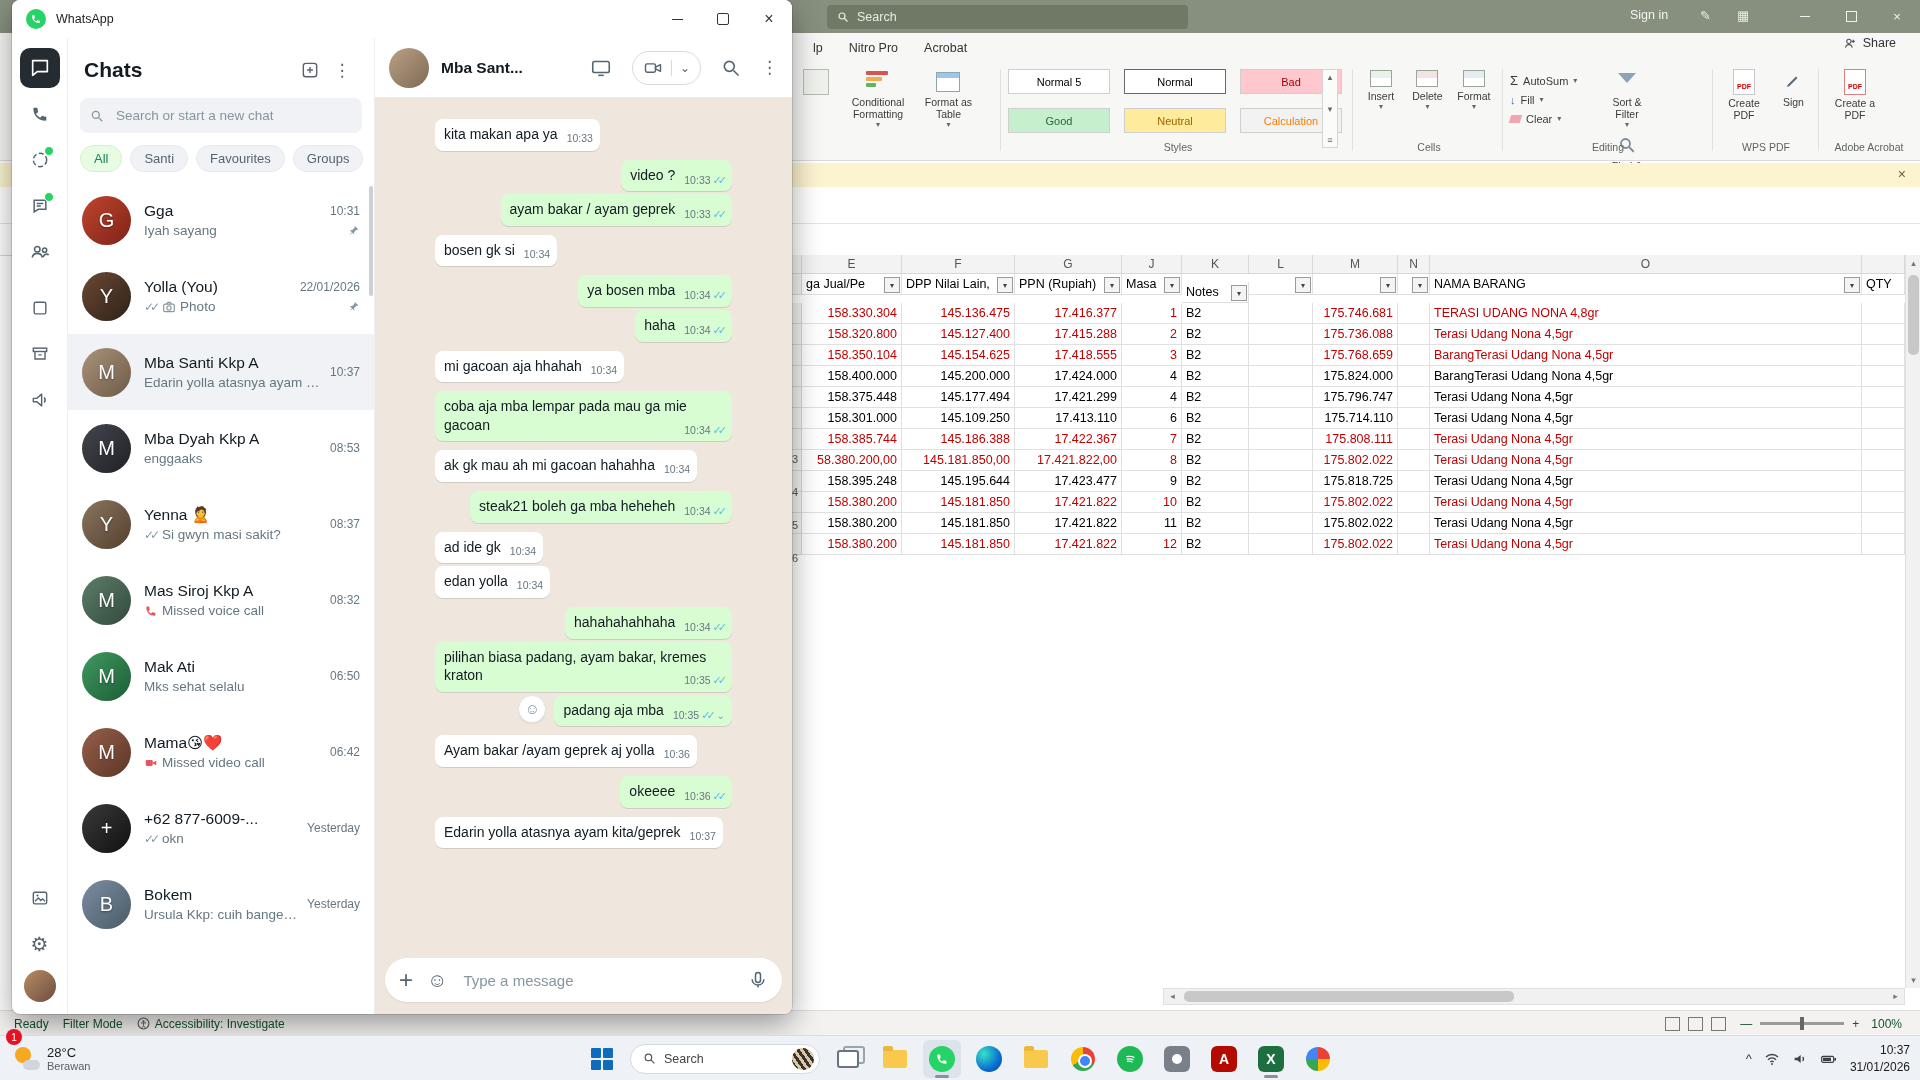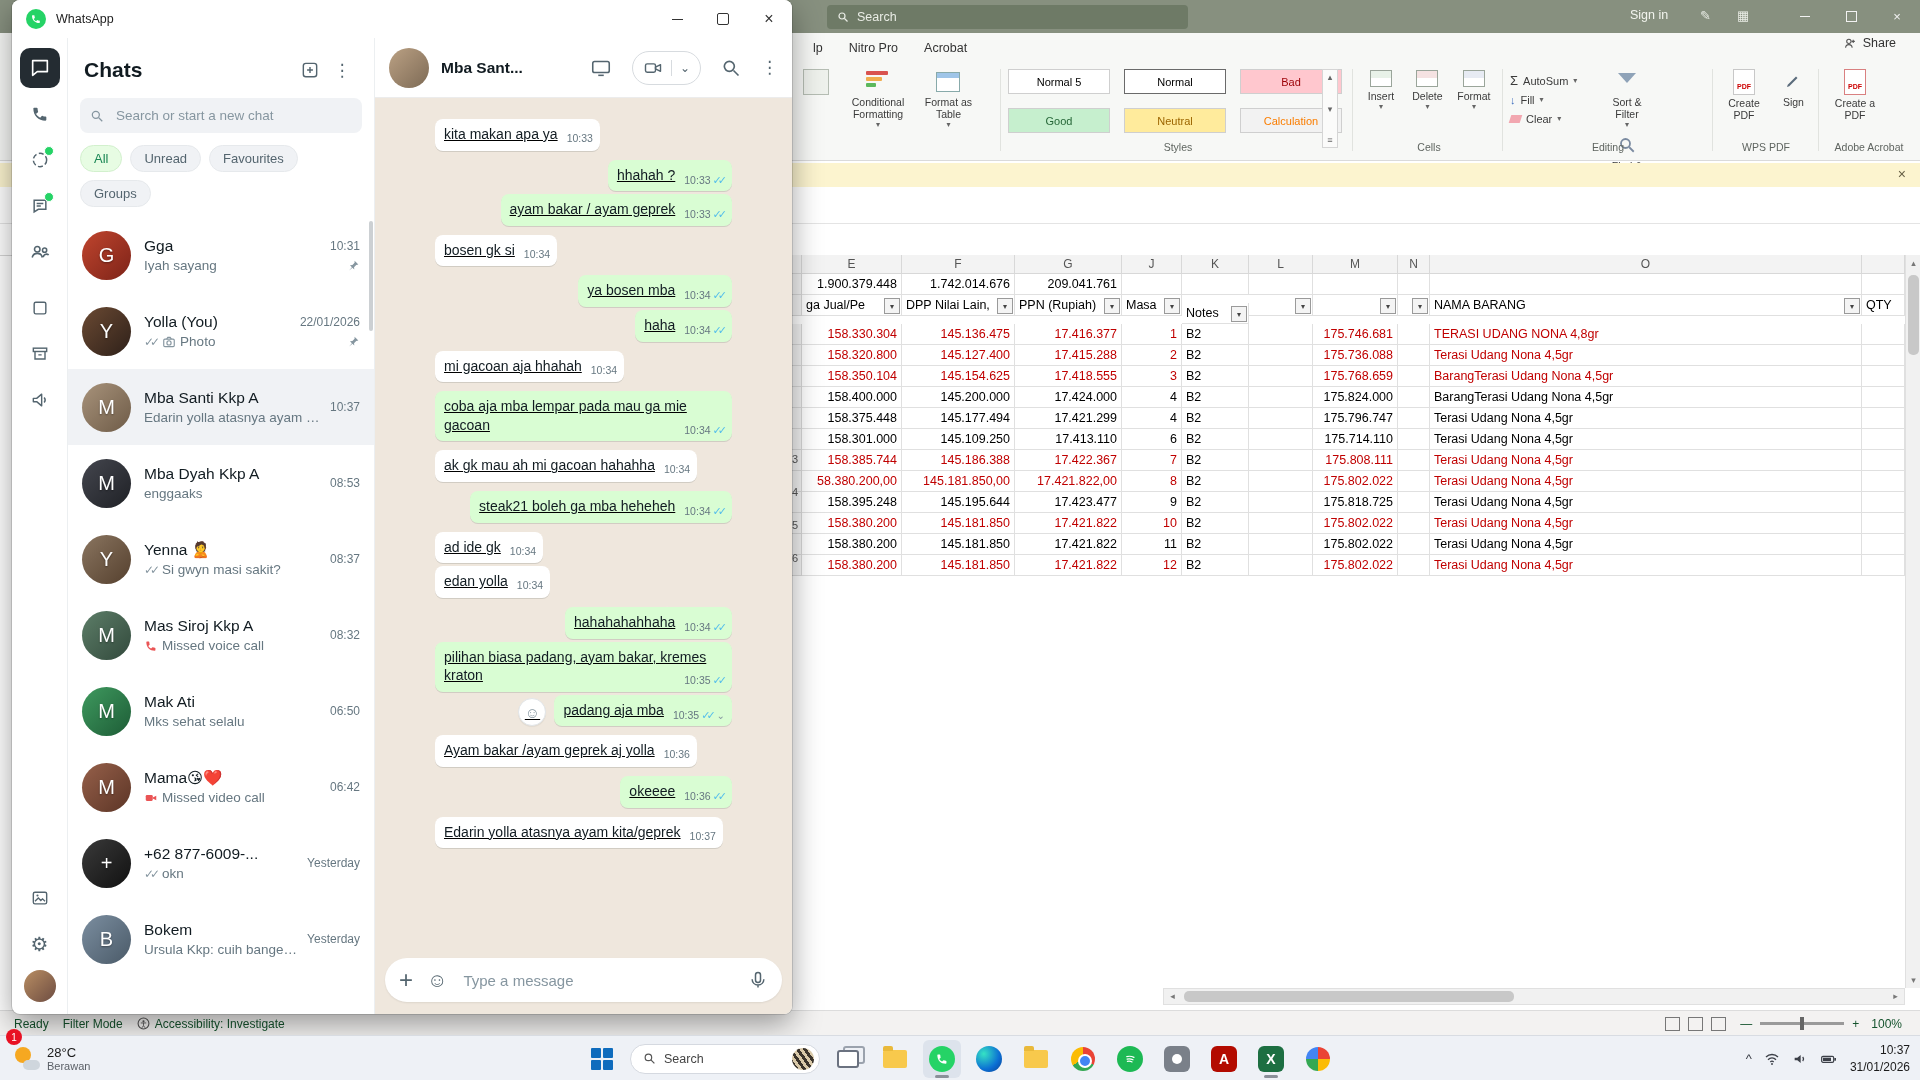--- a/index.html
+++ b/index.html
@@ -115,21 +115,21 @@
   .conv-ava{width:40px;height:40px;border-radius:50%;background:linear-gradient(135deg,#bba184,#7d6a55);margin-right:12px;}
   .conv-name{font-size:15.5px;color:#111b21;font-weight:bold;flex:1;white-space:nowrap;overflow:hidden;}
   .conv-icons{display:flex;align-items:center;gap:20px;color:#54656f;}
   .call-pill{border:1px solid #d7dbdf;border-radius:18px;height:32px;display:flex;align-items:center;padding:0 10px;gap:8px;}
   .call-pill .div{width:1px;height:16px;background:#d7dbdf;}
   .messages{flex:1;overflow:hidden;padding:12px 60px 6px 60px;display:flex;flex-direction:column;
             background:
               radial-gradient(circle at 20% 30%, rgba(255,255,255,.25) 0 2px, transparent 3px),
               radial-gradient(circle at 70% 60%, rgba(255,255,255,.2) 0 2px, transparent 3px),
               #efe7dd;}
-  .mrow{display:flex;margin-top:3px;align-items:flex-end;text-decoration:underline;}
+  .mrow{display:flex;margin-top:3px;align-items:flex-start;}
   .mrow.first{margin-top:9px;}
   .mrow.in{justify-content:flex-start;}
   .mrow.out{justify-content:flex-end;}
   .bubble{max-width:300px;background:#fff;border-radius:8px;padding:6px 9px 7px 9px;font-size:14px;color:#111b21;
           line-height:1.33;box-shadow:0 1px .5px rgba(11,20,26,.13);}
   .mrow.out .bubble{background:#d9fdd3;}
   .meta{float:right;font-size:10.5px;color:#667781;margin:7px -2px -4px 9px;white-space:nowrap;}
   .meta .ticks{color:#53bdeb;font-size:11px;margin-left:2px;}
   .meta .chev{color:#8696a0;margin-left:3px;font-size:10px;}
   .react-btn{width:26px;height:26px;border-radius:50%;background:#fff;border:1px solid #e2e6e9;color:#8696a0;
@@ -368,33 +368,20 @@
           <div class="gr-letter" style="width: 60px;">J</div>
           <div class="gr-letter" style="width: 67px;">K</div>
           <div class="gr-letter" style="width: 64px;">L</div>
           <div class="gr-letter" style="width: 85px;">M</div>
           <div class="gr-letter" style="width: 32px;">N</div>
           <div class="gr-letter" style="width: 432px;">O</div>
           <div class="gr-letter" style="width: 43px;"></div>
         </div>
         <div class="gr-row">
           <div class="gr-corner" style="height: 21px;"></div>
-          <div class="gr-cell num" style="width: 100px;"><span>1.900.379.448</span></div>
-          <div class="gr-cell num" style="width: 113px;"><span>1.742.014.676</span></div>
-          <div class="gr-cell num" style="width: 107px;"><span>209.041.761</span></div>
-          <div class="gr-cell" style="width: 60px;"></div>
-          <div class="gr-cell" style="width: 67px;"></div>
-          <div class="gr-cell" style="width: 64px;"></div>
-          <div class="gr-cell" style="width: 85px;"></div>
-          <div class="gr-cell" style="width: 32px;"></div>
-          <div class="gr-cell" style="width: 432px;"></div>
-          <div class="gr-cell" style="width: 43px;"></div>
-        </div>
-        <div class="gr-row">
-          <div class="gr-corner" style="height: 21px;"></div>
           <div class="gr-cell" style="width: 100px;"><span>ga Jual/Pe</span><span class="filterbtn">▾</span></div>
           <div class="gr-cell" style="width: 113px;"><span>DPP Nilai Lain,</span><span class="filterbtn">▾</span></div>
           <div class="gr-cell" style="width: 107px;"><span>PPN (Rupiah)</span><span class="filterbtn">▾</span></div>
           <div class="gr-cell" style="width: 60px;"><span>Masa</span><span class="filterbtn">▾</span></div>
           <div class="gr-cell" style="width: 67px; margin-top: 8px;"><span>Notes</span><span class="filterbtn">▾</span></div>
           <div class="gr-cell" style="width: 64px;">
             <span class="filterbtn">▾</span>
           </div>
           <div class="gr-cell" style="width: 85px;">
             <span class="filterbtn">▾</span>
@@ -698,21 +685,21 @@
         </div>
         <div class="wa-search">
           <svg width="14" height="14" viewBox="0 0 24 24">
               <circle cx="10" cy="10" r="6" fill="none" stroke="#8696a0" stroke-width="2.2"></circle>
               <line x1="15" y1="15" x2="21" y2="21" stroke="#8696a0" stroke-width="2.2"></line>
             </svg>
           <input placeholder="Search or start a new chat" style="">
         </div>
         <div class="wa-filters" id="wa-filters">
             <div class="fchip active">All</div>
-            <div class="fchip">Unread</div>
+            <div class="fchip">Santi</div>
             <div class="fchip">Favourites</div>
             <div class="fchip">Groups</div>
           </div>
         <div class="chat-list" id="chat-list">
           <div class="list-scroll"></div>
         <div class="chat-item">
               <div class="avatar" style="background: linear-gradient(135deg, rgb(192, 69, 46), rgb(125, 35, 24));">G</div>
               <div class="ci-mid">
                 <div class="ci-name">Gga</div>
                 <div class="ci-prev">
@@ -887,21 +874,21 @@
                 <line x1="15" y1="15" x2="21" y2="21" stroke="#54656f" stroke-width="2"></line>
               </svg>
             <span style="font-size:17px;">⋮</span>
           </div>
         </div>
         <div class="messages" id="messages">
             <div class="mrow in first">
               <div class="bubble"><span class="txt">kita makan apa ya</span><span class="meta"><span>10:33</span></span></div>
             </div>
             <div class="mrow out first">
-              <div class="bubble"><span class="txt">hhahah ?</span><span class="meta"><span>10:33</span><span class="ticks">✓✓</span></span></div>
+              <div class="bubble"><span class="txt">video ?</span><span class="meta"><span>10:33</span><span class="ticks">✓✓</span></span></div>
             </div>
             <div class="mrow out">
               <div class="bubble"><span class="txt">ayam bakar / ayam geprek</span><span class="meta"><span>10:33</span><span class="ticks">✓✓</span></span></div>
             </div>
             <div class="mrow in first">
               <div class="bubble"><span class="txt">bosen gk si</span><span class="meta"><span>10:34</span></span></div>
             </div>
             <div class="mrow out first">
               <div class="bubble"><span class="txt">ya bosen mba</span><span class="meta"><span>10:34</span><span class="ticks">✓✓</span></span></div>
             </div>

